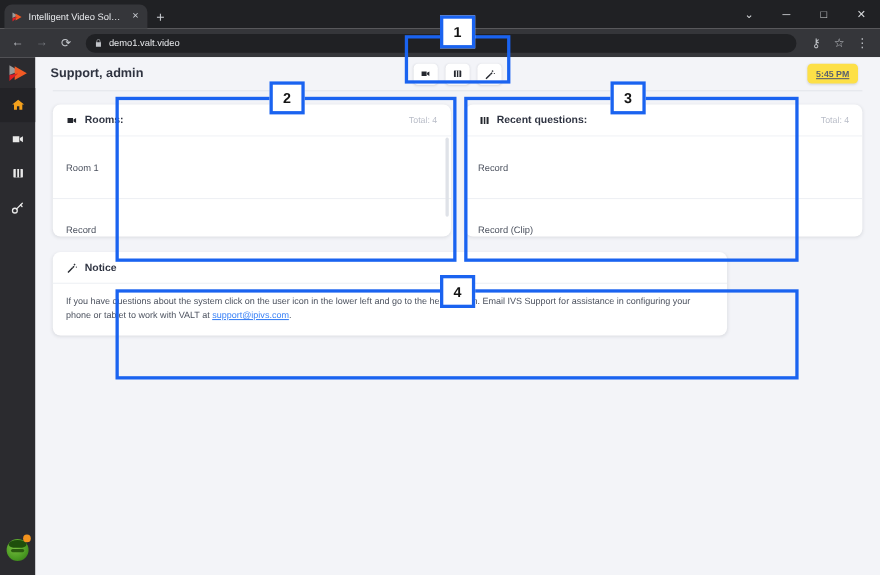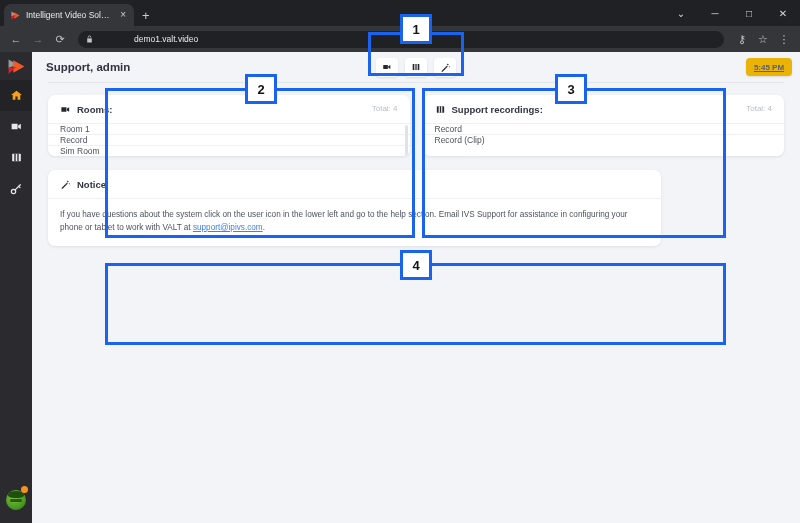--- a/index.html
+++ b/index.html
@@ -45,21 +45,21 @@
   .tb-icon {
     width: 20px; height: 20px; display: flex; align-items: center; justify-content: center;
     color: #c2c5ca; font-size: 11px; border-radius: 50%;
   }
   .tb-icon.dim { color: #7a7d82; }
   .omnibox {
     flex: 1; height: 17px; background: #202124; border-radius: 9px; margin: 0 6px;
     display: flex; align-items: center; padding: 0 8px; gap: 6px;
   }
   .omni-lock { font-size: 8px; color: #c2c5ca; }
-  .omni-url { font-size: 8.5px; color: #e8eaed; margin-left: 35px; }
+  .omni-url { font-size: 8.5px; color: #e8eaed; }
   .tb-right { display: flex; align-items: center; gap: 1px; }
 
   
   .app { position: relative; height: 471px; background: #f3f4f8; display: flex; }
 
   .sidebar {
     width: 32px; background: #2b2b2f; display: flex; flex-direction: column;
     align-items: center; flex: 0 0 32px;
   }
   .side-logo {
@@ -104,41 +104,41 @@
   .head-actions {
     position: absolute; left: 0; right: 0; display: flex; justify-content: center;
     gap: 7px; pointer-events: none;
   }
   .head-btn {
     width: 22px; height: 19px; background: #ffffff; border-radius: 4px;
     display: flex; align-items: center; justify-content: center;
     box-shadow: 0 1px 2px rgba(40,45,60,.13); pointer-events: auto;
   }
   .clockbox {
-    position: absolute; right: 8px; top: 6px; height: 18px; min-width: 46px;
-    background: #eab308; border-radius: 4px; display: flex; align-items: center;
+    position: absolute; right: 20px; top: 6px; height: 18px; min-width: 46px;
+    background: #fde047; border-radius: 4px; display: flex; align-items: center;
     justify-content: center; box-shadow: 0 1px 2px rgba(40,45,60,.13);
     font-size: 8px; color: #59606f; font-weight: bold; padding: 0 7px; text-decoration: underline;
   }
 
   .divider { height: 1px; background: #e4e6ec; margin: 0 16px; }
 
   .cards { display: flex; gap: 13px; padding: 12px 16px 0 16px; }
   .card {
     background: #ffffff; border-radius: 7px; box-shadow: 0 1px 3px rgba(40,45,60,.10);
     flex: 1; overflow: hidden;
   }
   .card-head {
-    display: flex; align-items: flex-start; padding: 9px 12px 8px 12px; gap: 6px;
+    display: flex; align-items: center; padding: 9px 12px 8px 12px; gap: 6px;
   }
   .card-title { font-size: 9.5px; font-weight: bold; color: #303543; flex: 1; }
   .card-total { font-size: 8px; color: #b9bdc8; }
   .card-list { position: relative; max-height: 92px; overflow: hidden; }
   .list-row {
-    padding: 0 12px; font-size: 8.5px; color: #4c525f; border-top: 1px solid #eef0f4;
+    padding: 23px 12px; font-size: 8.5px; color: #4c525f; border-top: 1px solid #eef0f4;
   }
   .scrollbar {
     position: absolute; right: 2px; top: 2px; width: 3px; height: 72px;
     background: #dfe2e8; border-radius: 2px;
   }
 
   .notice-wrap { padding: 14px 16px 0 16px; }
   .notice-card {
     background: #ffffff; border-radius: 7px; box-shadow: 0 1px 3px rgba(40,45,60,.10);
     width: 613px;
@@ -306,21 +306,21 @@
 
         <div class="card">
           <div class="card-head">
             <span>
               <svg width="11" height="11" viewBox="0 0 24 24">
                 <rect x="4" y="5" width="16" height="14" rx="1" fill="#25282f"></rect>
                 <rect x="8" y="5" width="2.5" height="14" fill="#ffffff"></rect>
                 <rect x="13.5" y="5" width="2.5" height="14" fill="#ffffff"></rect>
               </svg>
             </span>
-            <span class="card-title">Support recordings:</span>
+            <span class="card-title">Recent questions:</span>
             <span class="card-total">Total: 4</span>
           </div>
           <div class="card-list">
             <div class="list-row">Record</div>
             <div class="list-row">Record (Clip)</div>
           </div>
         </div>
 
       </div>
 

